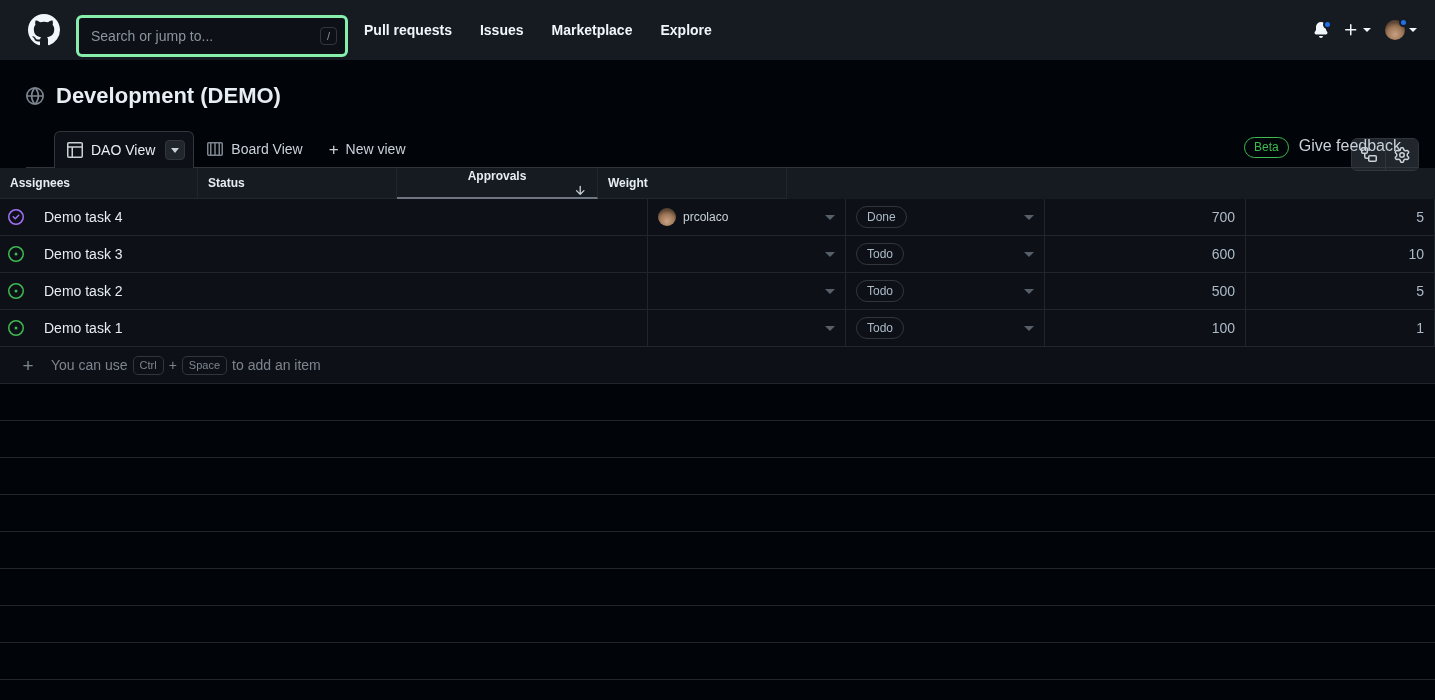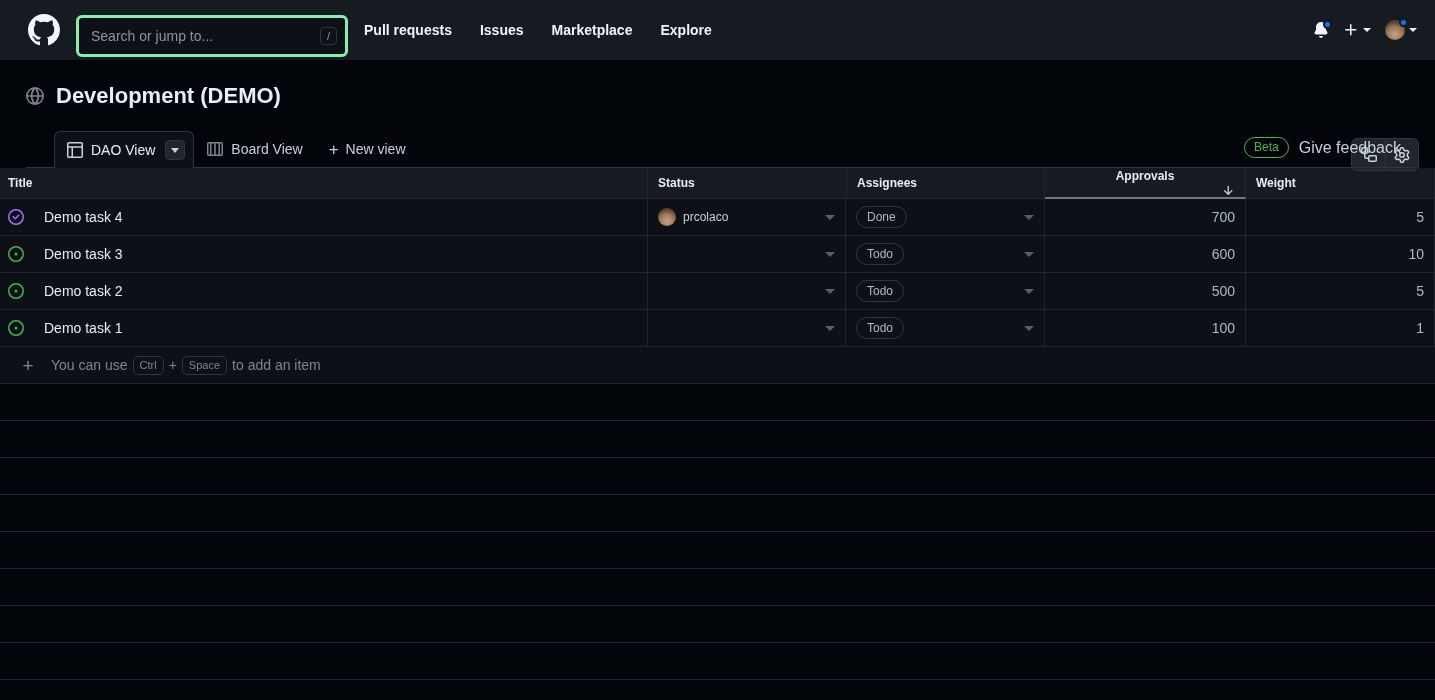--- a/index.html
+++ b/index.html
@@ -136,21 +136,21 @@
     width: 0; height: 0;
     border-left: 4px solid transparent;
     border-right: 4px solid transparent;
     border-top: 5px solid #c9d1d9;
   }
   .new-view { gap: 7px; color: #c9d1d9; }
   .new-view .plus-g { color: #c9d1d9; font-size: 17px; line-height: 17px; }
 
   .tabs-right {
     position: absolute; right: 18px; bottom: 9px;
-    display: flex; align-items: center; gap: 10px;
+    display: flex; gap: 10px;
   }
   .beta-badge {
     border: 1px solid #3fb950; color: #3fb950;
     border-radius: 20px; font-size: 12px; font-weight: 500;
     padding: 1px 9px; line-height: 17px;
   }
   .feedback-link { font-size: 16px; color: #c9d1d9; text-decoration: none; }
 
   
   .table-wrap { background: #0d1117; width: 1435px; }
@@ -331,28 +331,25 @@
     <div class="tabs-right">
       <span class="beta-badge">Beta</span>
       <a class="feedback-link" href="#">Give feedback</a>
     </div>
   </div>
 </div>
 
 <div class="table-wrap">
 
   <div class="trow thead">
-    <div class="cell c-title">
-        <span>Title</span>
+    <div class="cell c-assignees">
+        <span>Assignees</span>
       </div>
     <div class="cell c-status">
         <span>Status</span>
-      </div>
-    <div class="cell c-assignees">
-        <span>Assignees</span>
       </div>
     <div class="cell c-approvals sorted">
       <span>Approvals</span>
       <span class="sort-arrow">
         <svg width="14" height="14" viewBox="0 0 16 16" aria-hidden="true">
             <path d="M13.03 8.22a.75.75 0 0 1 0 1.06l-4.25 4.25a.75.75 0 0 1-1.06 0L3.47 9.28a.751.751 0 0 1 .018-1.042.751.751 0 0 1 1.042-.018l2.97 2.97V3.75a.75.75 0 0 1 1.5 0v7.44l2.97-2.97a.75.75 0 0 1 1.06 0Z"></path>
           </svg>
       </span>
     </div>
     <div class="cell c-weight" style="justify-content:flex-start">

